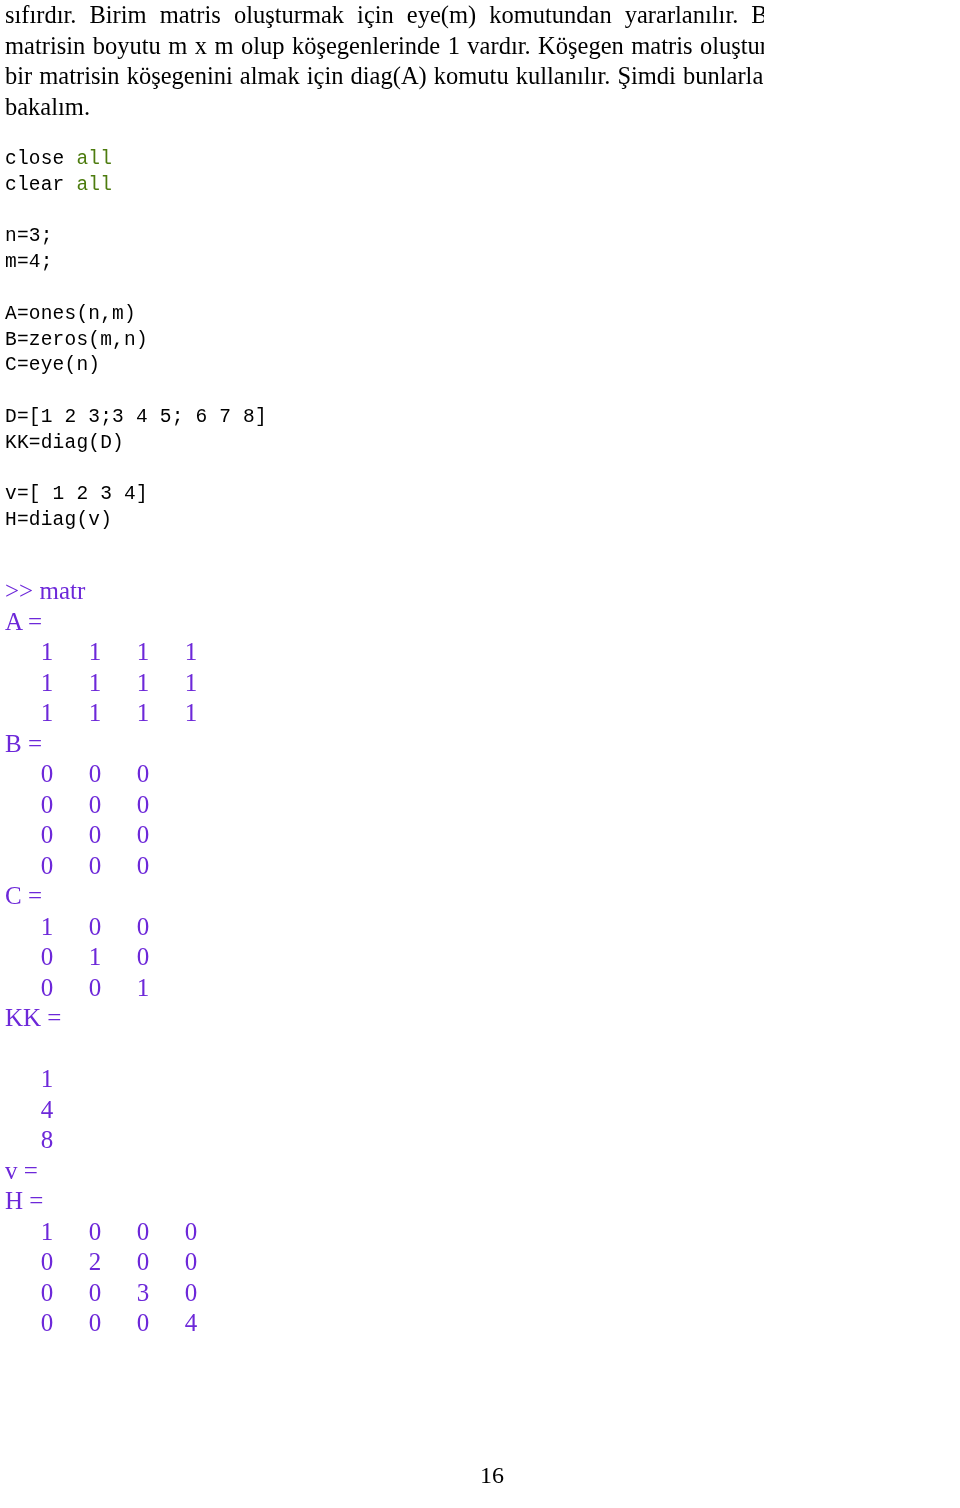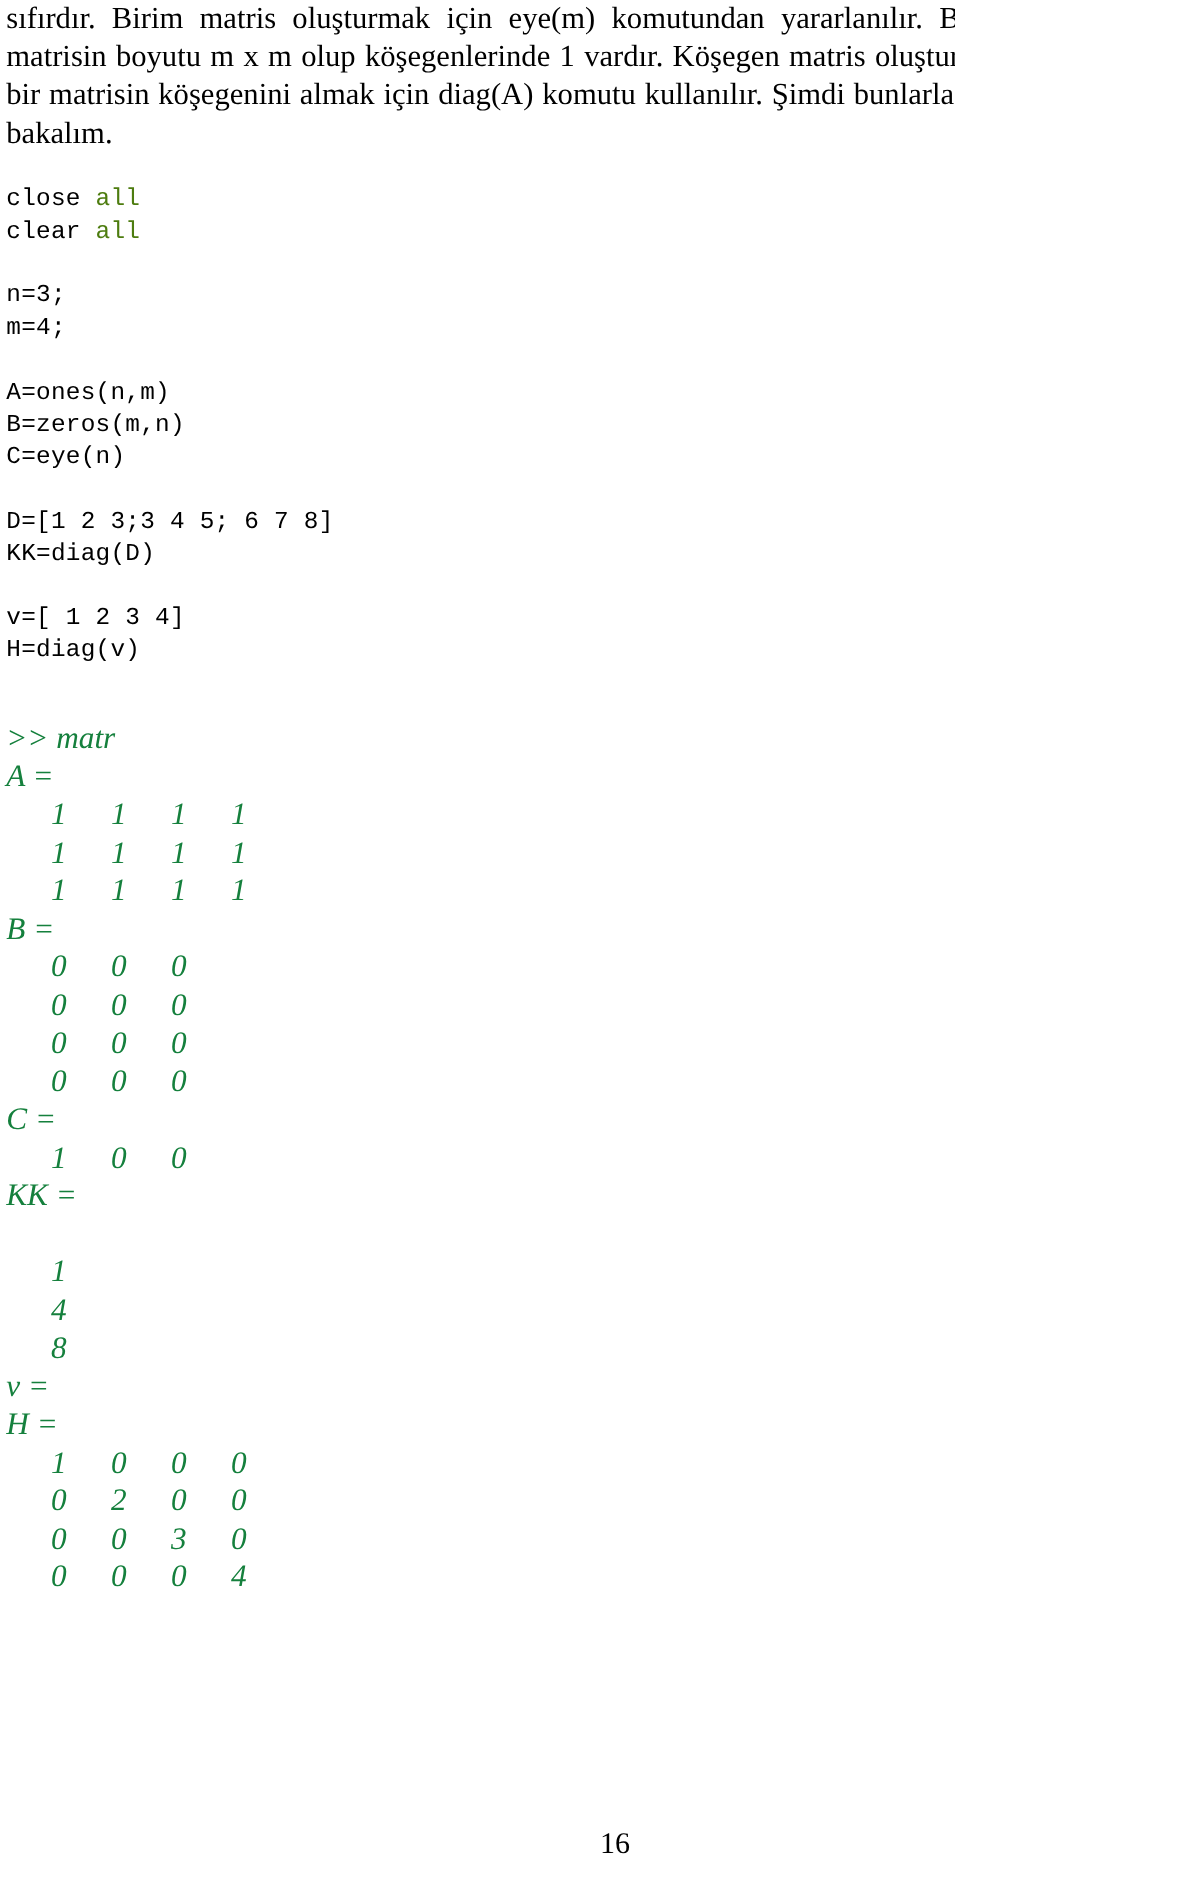--- a/index.html
+++ b/index.html
@@ -45,22 +45,21 @@
   .code .ln { display: block; height: 25.8px; }
   .code .kw { color: #4d7c0f; }
 
   
   .console {
     position: absolute;
     left: 5px;
     top: 576px;
     font-family: "Liberation Serif", "DejaVu Serif", serif;
     font-size: 25px;
-    color: #15803d;
-    font-style: italic;
+    color: #6d28d9;
   }
   .console .oline {
     display: block;
     height: 30.5px;
     line-height: 30.5px;
     white-space: pre;
   }
   .console .oline.gap { height: 30.5px; }
   .console .mrow {
     display: block;
@@ -104,20 +103,22 @@
       <span class="mrow"><span class="lead">&nbsp;</span><span class="cell">1</span><span class="cell">1</span><span class="cell">1</span><span class="cell">1</span></span>
       <span class="mrow"><span class="lead">&nbsp;</span><span class="cell">1</span><span class="cell">1</span><span class="cell">1</span><span class="cell">1</span></span>
       <span class="mrow"><span class="lead">&nbsp;</span><span class="cell">1</span><span class="cell">1</span><span class="cell">1</span><span class="cell">1</span></span>
       <span class="oline">B =</span>
       <span class="mrow"><span class="lead">&nbsp;</span><span class="cell">0</span><span class="cell">0</span><span class="cell">0</span></span>
       <span class="mrow"><span class="lead">&nbsp;</span><span class="cell">0</span><span class="cell">0</span><span class="cell">0</span></span>
       <span class="mrow"><span class="lead">&nbsp;</span><span class="cell">0</span><span class="cell">0</span><span class="cell">0</span></span>
       <span class="mrow"><span class="lead">&nbsp;</span><span class="cell">0</span><span class="cell">0</span><span class="cell">0</span></span>
       <span class="oline">C =</span>
       <span class="mrow"><span class="lead">&nbsp;</span><span class="cell">1</span><span class="cell">0</span><span class="cell">0</span></span>
+      <span class="mrow"><span class="lead">&nbsp;</span><span class="cell">0</span><span class="cell">1</span><span class="cell">0</span></span>
+      <span class="mrow"><span class="lead">&nbsp;</span><span class="cell">0</span><span class="cell">0</span><span class="cell">1</span></span>
       <span class="oline">KK =</span>
       <span class="oline gap">&nbsp;</span>
       <span class="mrow"><span class="lead">&nbsp;</span><span class="cell">1</span></span>
       <span class="mrow"><span class="lead">&nbsp;</span><span class="cell">4</span></span>
       <span class="mrow"><span class="lead">&nbsp;</span><span class="cell">8</span></span>
       <span class="oline">v =</span>
       <span class="oline">H =</span>
       <span class="mrow"><span class="lead">&nbsp;</span><span class="cell">1</span><span class="cell">0</span><span class="cell">0</span><span class="cell">0</span></span>
       <span class="mrow"><span class="lead">&nbsp;</span><span class="cell">0</span><span class="cell">2</span><span class="cell">0</span><span class="cell">0</span></span>
       <span class="mrow"><span class="lead">&nbsp;</span><span class="cell">0</span><span class="cell">0</span><span class="cell">3</span><span class="cell">0</span></span>

